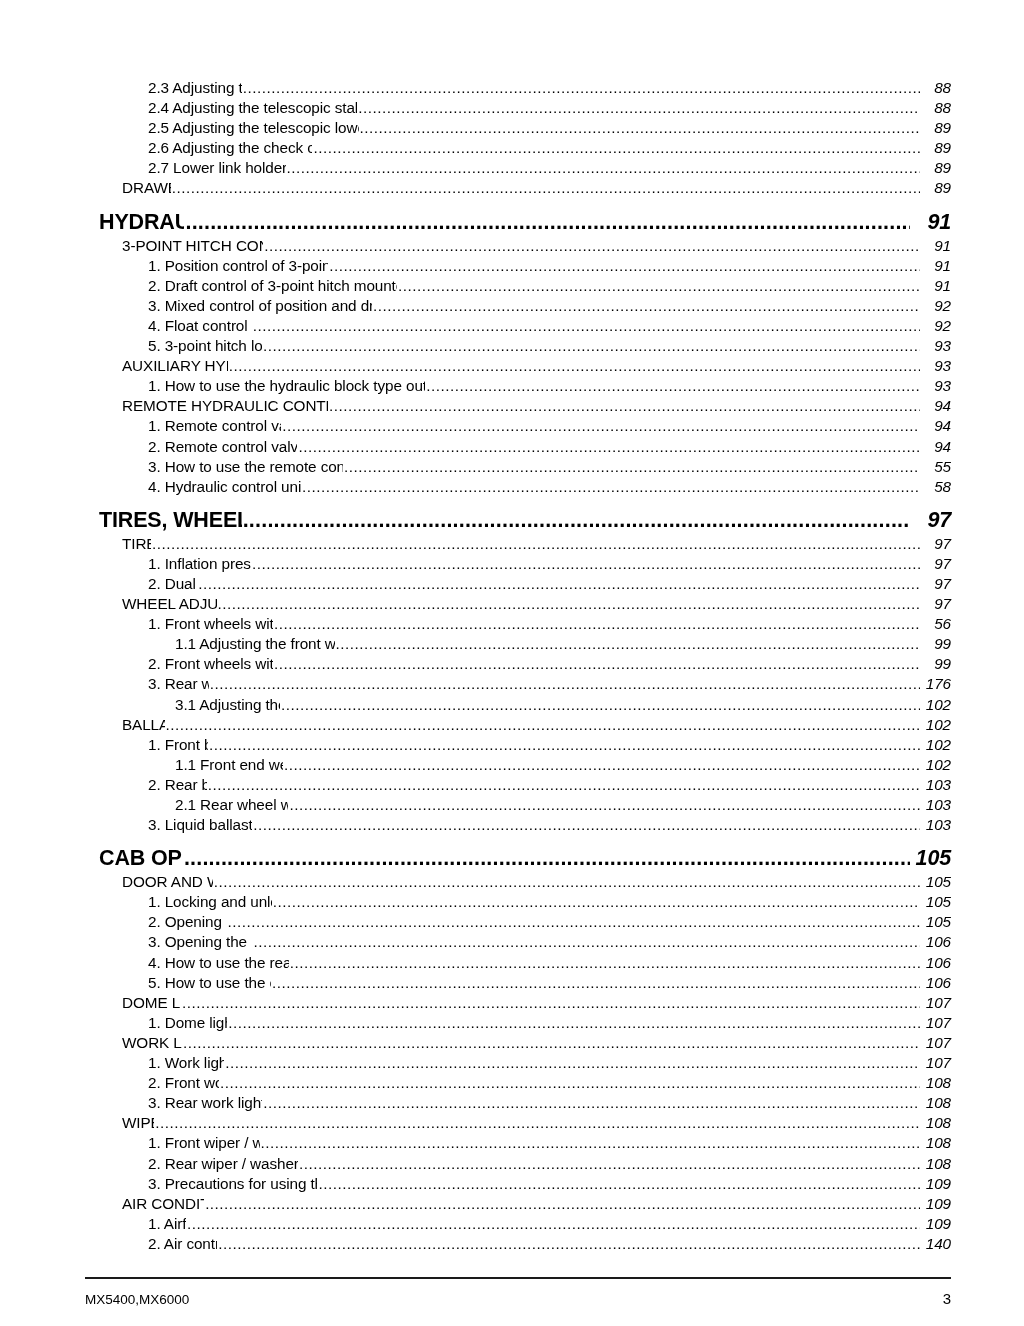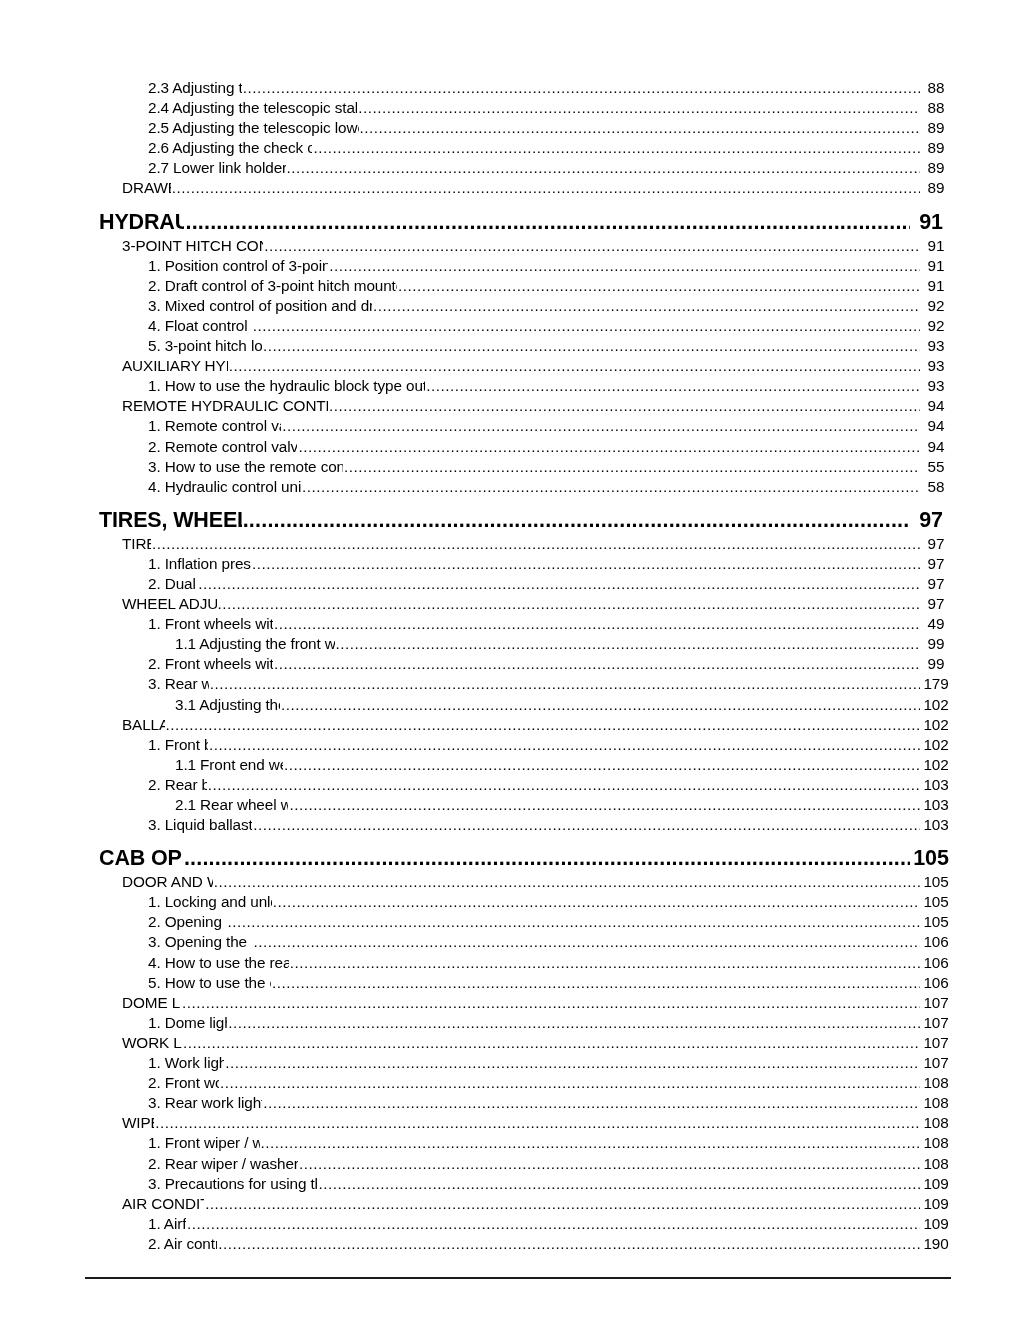--- a/index.html
+++ b/index.html
@@ -52,22 +52,23 @@
   }
   .toc-dots::after {
     content: "........................................................................................................................................................................................................................................................";
     display: block;
     letter-spacing: 0.5px;
     overflow: hidden;
     white-space: nowrap;
   }
   .toc-page {
     flex: 0 0 auto;
-    text-align: center;
+    text-align: right;
     min-width: 30px;
+    font-style: italic;
   }
 
   
   .lvl1 {
     font-size: 21.5px;
     font-weight: bold;
     line-height: 28px;
     margin-left: 14px;
     margin-top: 9px;
     width: calc(100% - 14px);
@@ -250,36 +251,36 @@
         <span class="toc-page">97</span>
       </div>
       <div class="toc-row lvl2">
         <span class="toc-label">WHEEL ADJUSTMENT</span>
         <span class="toc-dots"></span>
         <span class="toc-page">97</span>
       </div>
       <div class="toc-row lvl3">
         <span class="toc-label">1. Front wheels with 2-wheel drive</span>
         <span class="toc-dots"></span>
-        <span class="toc-page">49</span>
+        <span class="toc-page">56</span>
       </div>
       <div class="toc-row lvl4">
         <span class="toc-label">1.1 Adjusting the front wheels with 2-wheel drive</span>
         <span class="toc-dots"></span>
         <span class="toc-page">99</span>
       </div>
       <div class="toc-row lvl3">
         <span class="toc-label">2. Front wheels with 4-wheel drive</span>
         <span class="toc-dots"></span>
         <span class="toc-page">99</span>
       </div>
       <div class="toc-row lvl3">
         <span class="toc-label">3. Rear wheels</span>
         <span class="toc-dots"></span>
-        <span class="toc-page">179</span>
+        <span class="toc-page">176</span>
       </div>
       <div class="toc-row lvl4">
         <span class="toc-label">3.1 Adjusting the rear wheels</span>
         <span class="toc-dots"></span>
         <span class="toc-page">102</span>
       </div>
       <div class="toc-row lvl2">
         <span class="toc-label">BALLAST</span>
         <span class="toc-dots"></span>
         <span class="toc-page">102</span>
@@ -400,21 +401,25 @@
         <span class="toc-page">109</span>
       </div>
       <div class="toc-row lvl3">
         <span class="toc-label">1. Airflow</span>
         <span class="toc-dots"></span>
         <span class="toc-page">109</span>
       </div>
       <div class="toc-row lvl3">
         <span class="toc-label">2. Air control vent</span>
         <span class="toc-dots"></span>
-        <span class="toc-page">190</span>
+        <span class="toc-page">140</span>
       </div>
     </div>
 
   <div id="footer">
     <div id="footer-rule"></div>
+    <div id="footer-content">
+      <span>MX5400,MX6000</span>
+      <span id="footer-page">3</span>
+    </div>
   </div>
 
 </div>
 
 </body></html>

